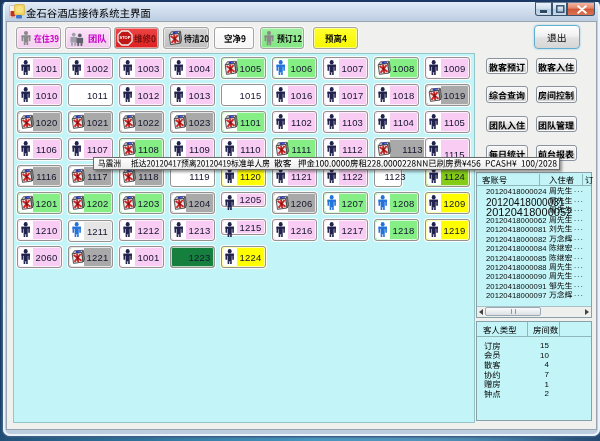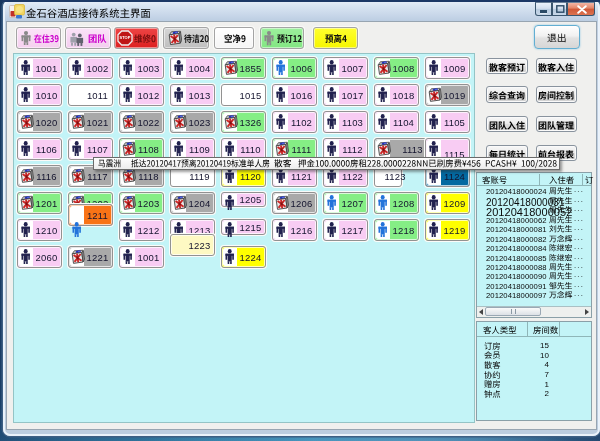--- a/index.html
+++ b/index.html
@@ -233,21 +233,21 @@
       <rect x="0.6" y="4.9" width="9.8" height="2.2"></rect>
       <rect x="0.6" y="4.9" width="1.9" height="6.3"></rect>
       <rect x="8.5" y="4.9" width="1.9" height="6.3"></rect>
       <rect x="3.1" y="4.9" width="4.8" height="8"></rect>
       <rect x="3.1" y="12.7" width="1.9" height="3.1"></rect>
       <rect x="6" y="12.7" width="1.9" height="3.1"></rect>
     </g>
   </svg>
 <div class="rb" style="left:221.0px;top:57.0px;width:45px;height:22px;background:#85ee85">
 <div class="ric"></div>
-<div class="rno">1855</div>
+<div class="rno">1005</div>
   </div>
 <svg style="position:absolute;left:222.8px;top:59.6px" width="14.8" height="15.8" viewBox="0 0 16 17" preserveAspectRatio="none">
     <g transform="rotate(-8 8 8)">
       <path d="M3.1,4.2 L5.6,1.5 L15.2,2.3 L13.1,4.9 Z" fill="#cfcfcf" stroke="#3d3d3d" stroke-width="0.8"></path>
       <ellipse cx="9.6" cy="3.1" rx="2.9" ry="1.4" fill="#2637c0"></ellipse>
       <ellipse cx="10.6" cy="2.9" rx="1.2" ry="0.7" fill="#5a6ae0"></ellipse>
       <rect x="2.8" y="4.4" width="10.4" height="10.4" fill="#e9e9e9" stroke="#3d3d3d" stroke-width="0.9"></rect>
       <path d="M4.1,5.9 L11.8,13.3 M11.8,5.9 L4.1,13.3 M8,4.9 L8,14.3" stroke="#cc2525" stroke-width="2.0"></path>
       <path d="M7,8 L9,11 M9,8 L7,11" stroke="#7a1515" stroke-width="1.1"></path>
       <path d="M13.3,4.9 L15.2,2.8 L15.2,12 L13.3,14.8 Z" fill="#909090" stroke="#3d3d3d" stroke-width="0.8"></path>
@@ -479,21 +479,21 @@
       <ellipse cx="9.6" cy="3.1" rx="2.9" ry="1.4" fill="#2637c0"></ellipse>
       <ellipse cx="10.6" cy="2.9" rx="1.2" ry="0.7" fill="#5a6ae0"></ellipse>
       <rect x="2.8" y="4.4" width="10.4" height="10.4" fill="#e9e9e9" stroke="#3d3d3d" stroke-width="0.9"></rect>
       <path d="M4.1,5.9 L11.8,13.3 M11.8,5.9 L4.1,13.3 M8,4.9 L8,14.3" stroke="#cc2525" stroke-width="2.0"></path>
       <path d="M7,8 L9,11 M9,8 L7,11" stroke="#7a1515" stroke-width="1.1"></path>
       <path d="M13.3,4.9 L15.2,2.8 L15.2,12 L13.3,14.8 Z" fill="#909090" stroke="#3d3d3d" stroke-width="0.8"></path>
     </g>
   </svg>
 <div class="rb" style="left:221.0px;top:111.0px;width:45px;height:22px;background:#85ee85">
 <div class="ric"></div>
-<div class="rno">1326</div>
+<div class="rno">1101</div>
   </div>
 <svg style="position:absolute;left:222.8px;top:113.6px" width="14.8" height="15.8" viewBox="0 0 16 17" preserveAspectRatio="none">
     <g transform="rotate(-8 8 8)">
       <path d="M3.1,4.2 L5.6,1.5 L15.2,2.3 L13.1,4.9 Z" fill="#cfcfcf" stroke="#3d3d3d" stroke-width="0.8"></path>
       <ellipse cx="9.6" cy="3.1" rx="2.9" ry="1.4" fill="#2637c0"></ellipse>
       <ellipse cx="10.6" cy="2.9" rx="1.2" ry="0.7" fill="#5a6ae0"></ellipse>
       <rect x="2.8" y="4.4" width="10.4" height="10.4" fill="#e9e9e9" stroke="#3d3d3d" stroke-width="0.9"></rect>
       <path d="M4.1,5.9 L11.8,13.3 M11.8,5.9 L4.1,13.3 M8,4.9 L8,14.3" stroke="#cc2525" stroke-width="2.0"></path>
       <path d="M7,8 L9,11 M9,8 L7,11" stroke="#7a1515" stroke-width="1.1"></path>
       <path d="M13.3,4.9 L15.2,2.8 L15.2,12 L13.3,14.8 Z" fill="#909090" stroke="#3d3d3d" stroke-width="0.8"></path>
@@ -783,21 +783,21 @@
       <rect x="0.6" y="4.9" width="1.9" height="6.3"></rect>
       <rect x="8.5" y="4.9" width="1.9" height="6.3"></rect>
       <rect x="3.1" y="4.9" width="4.8" height="8"></rect>
       <rect x="3.1" y="12.7" width="1.9" height="3.1"></rect>
       <rect x="6" y="12.7" width="1.9" height="3.1"></rect>
     </g>
   </svg>
 <div class="rb" style="left:374.0px;top:165.0px;width:28px;height:22px;background:#ffffff">
 <div class="rno">1123</div>
   </div>
-<div class="rb" style="left:425.0px;top:165.0px;width:45px;height:22px;background:#0369a1">
+<div class="rb" style="left:425.0px;top:165.0px;width:45px;height:22px;background:#84cc16">
 <div class="ric"></div>
 <div class="rno">1124</div>
   </div>
 <svg style="position:absolute;left:428.6px;top:167.9px" width="9.4" height="15.4" viewBox="0 0 11 16" preserveAspectRatio="none">
     <g fill="#22224f">
       <circle cx="5.5" cy="2.3" r="2.3"></circle>
       <rect x="0.6" y="4.9" width="9.8" height="2.2"></rect>
       <rect x="0.6" y="4.9" width="1.9" height="6.3"></rect>
       <rect x="8.5" y="4.9" width="1.9" height="6.3"></rect>
       <rect x="3.1" y="4.9" width="4.8" height="8"></rect>
@@ -948,21 +948,21 @@
     <g fill="#22224f">
       <circle cx="5.5" cy="2.3" r="2.3"></circle>
       <rect x="0.6" y="4.9" width="9.8" height="2.2"></rect>
       <rect x="0.6" y="4.9" width="1.9" height="6.3"></rect>
       <rect x="8.5" y="4.9" width="1.9" height="6.3"></rect>
       <rect x="3.1" y="4.9" width="4.8" height="8"></rect>
       <rect x="3.1" y="12.7" width="1.9" height="3.1"></rect>
       <rect x="6" y="12.7" width="1.9" height="3.1"></rect>
     </g>
   </svg>
-<div class="rb" style="left:68.0px;top:204px;width:45px;height:22px;background:#f97316">
+<div class="rb" style="left:68.0px;top:220px;width:45px;height:22px;background:#e5e5e5">
 <div class="ric"></div>
 <div class="rno">1211</div>
   </div>
 <svg style="position:absolute;left:71.6px;top:221.9px" width="9.4" height="15.4" viewBox="0 0 11 16" preserveAspectRatio="none">
     <g fill="#2373da">
       <circle cx="5.5" cy="2.3" r="2.3"></circle>
       <rect x="0.6" y="4.9" width="9.8" height="2.2"></rect>
       <rect x="0.6" y="4.9" width="1.9" height="6.3"></rect>
       <rect x="8.5" y="4.9" width="1.9" height="6.3"></rect>
       <rect x="3.1" y="4.9" width="4.8" height="8"></rect>
@@ -1113,21 +1113,21 @@
     <g fill="#22224f">
       <circle cx="5.5" cy="2.3" r="2.3"></circle>
       <rect x="0.6" y="4.9" width="9.8" height="2.2"></rect>
       <rect x="0.6" y="4.9" width="1.9" height="6.3"></rect>
       <rect x="8.5" y="4.9" width="1.9" height="6.3"></rect>
       <rect x="3.1" y="4.9" width="4.8" height="8"></rect>
       <rect x="3.1" y="12.7" width="1.9" height="3.1"></rect>
       <rect x="6" y="12.7" width="1.9" height="3.1"></rect>
     </g>
   </svg>
-<div class="rb" style="left:170.0px;top:234px;width:45px;height:22px;background:#fef9c3">
+<div class="rb" style="left:170.0px;top:246.0px;width:45px;height:22px;background:#15803d">
 <div class="rno">1223</div>
   </div>
 <div class="rb" style="left:221.0px;top:246.0px;width:45px;height:22px;background:#ffff00">
 <div class="ric"></div>
 <div class="rno">1224</div>
   </div>
 <svg style="position:absolute;left:224.6px;top:248.9px" width="9.4" height="15.4" viewBox="0 0 11 16" preserveAspectRatio="none">
     <g fill="#22224f">
       <circle cx="5.5" cy="2.3" r="2.3"></circle>
       <rect x="0.6" y="4.9" width="9.8" height="2.2"></rect>

